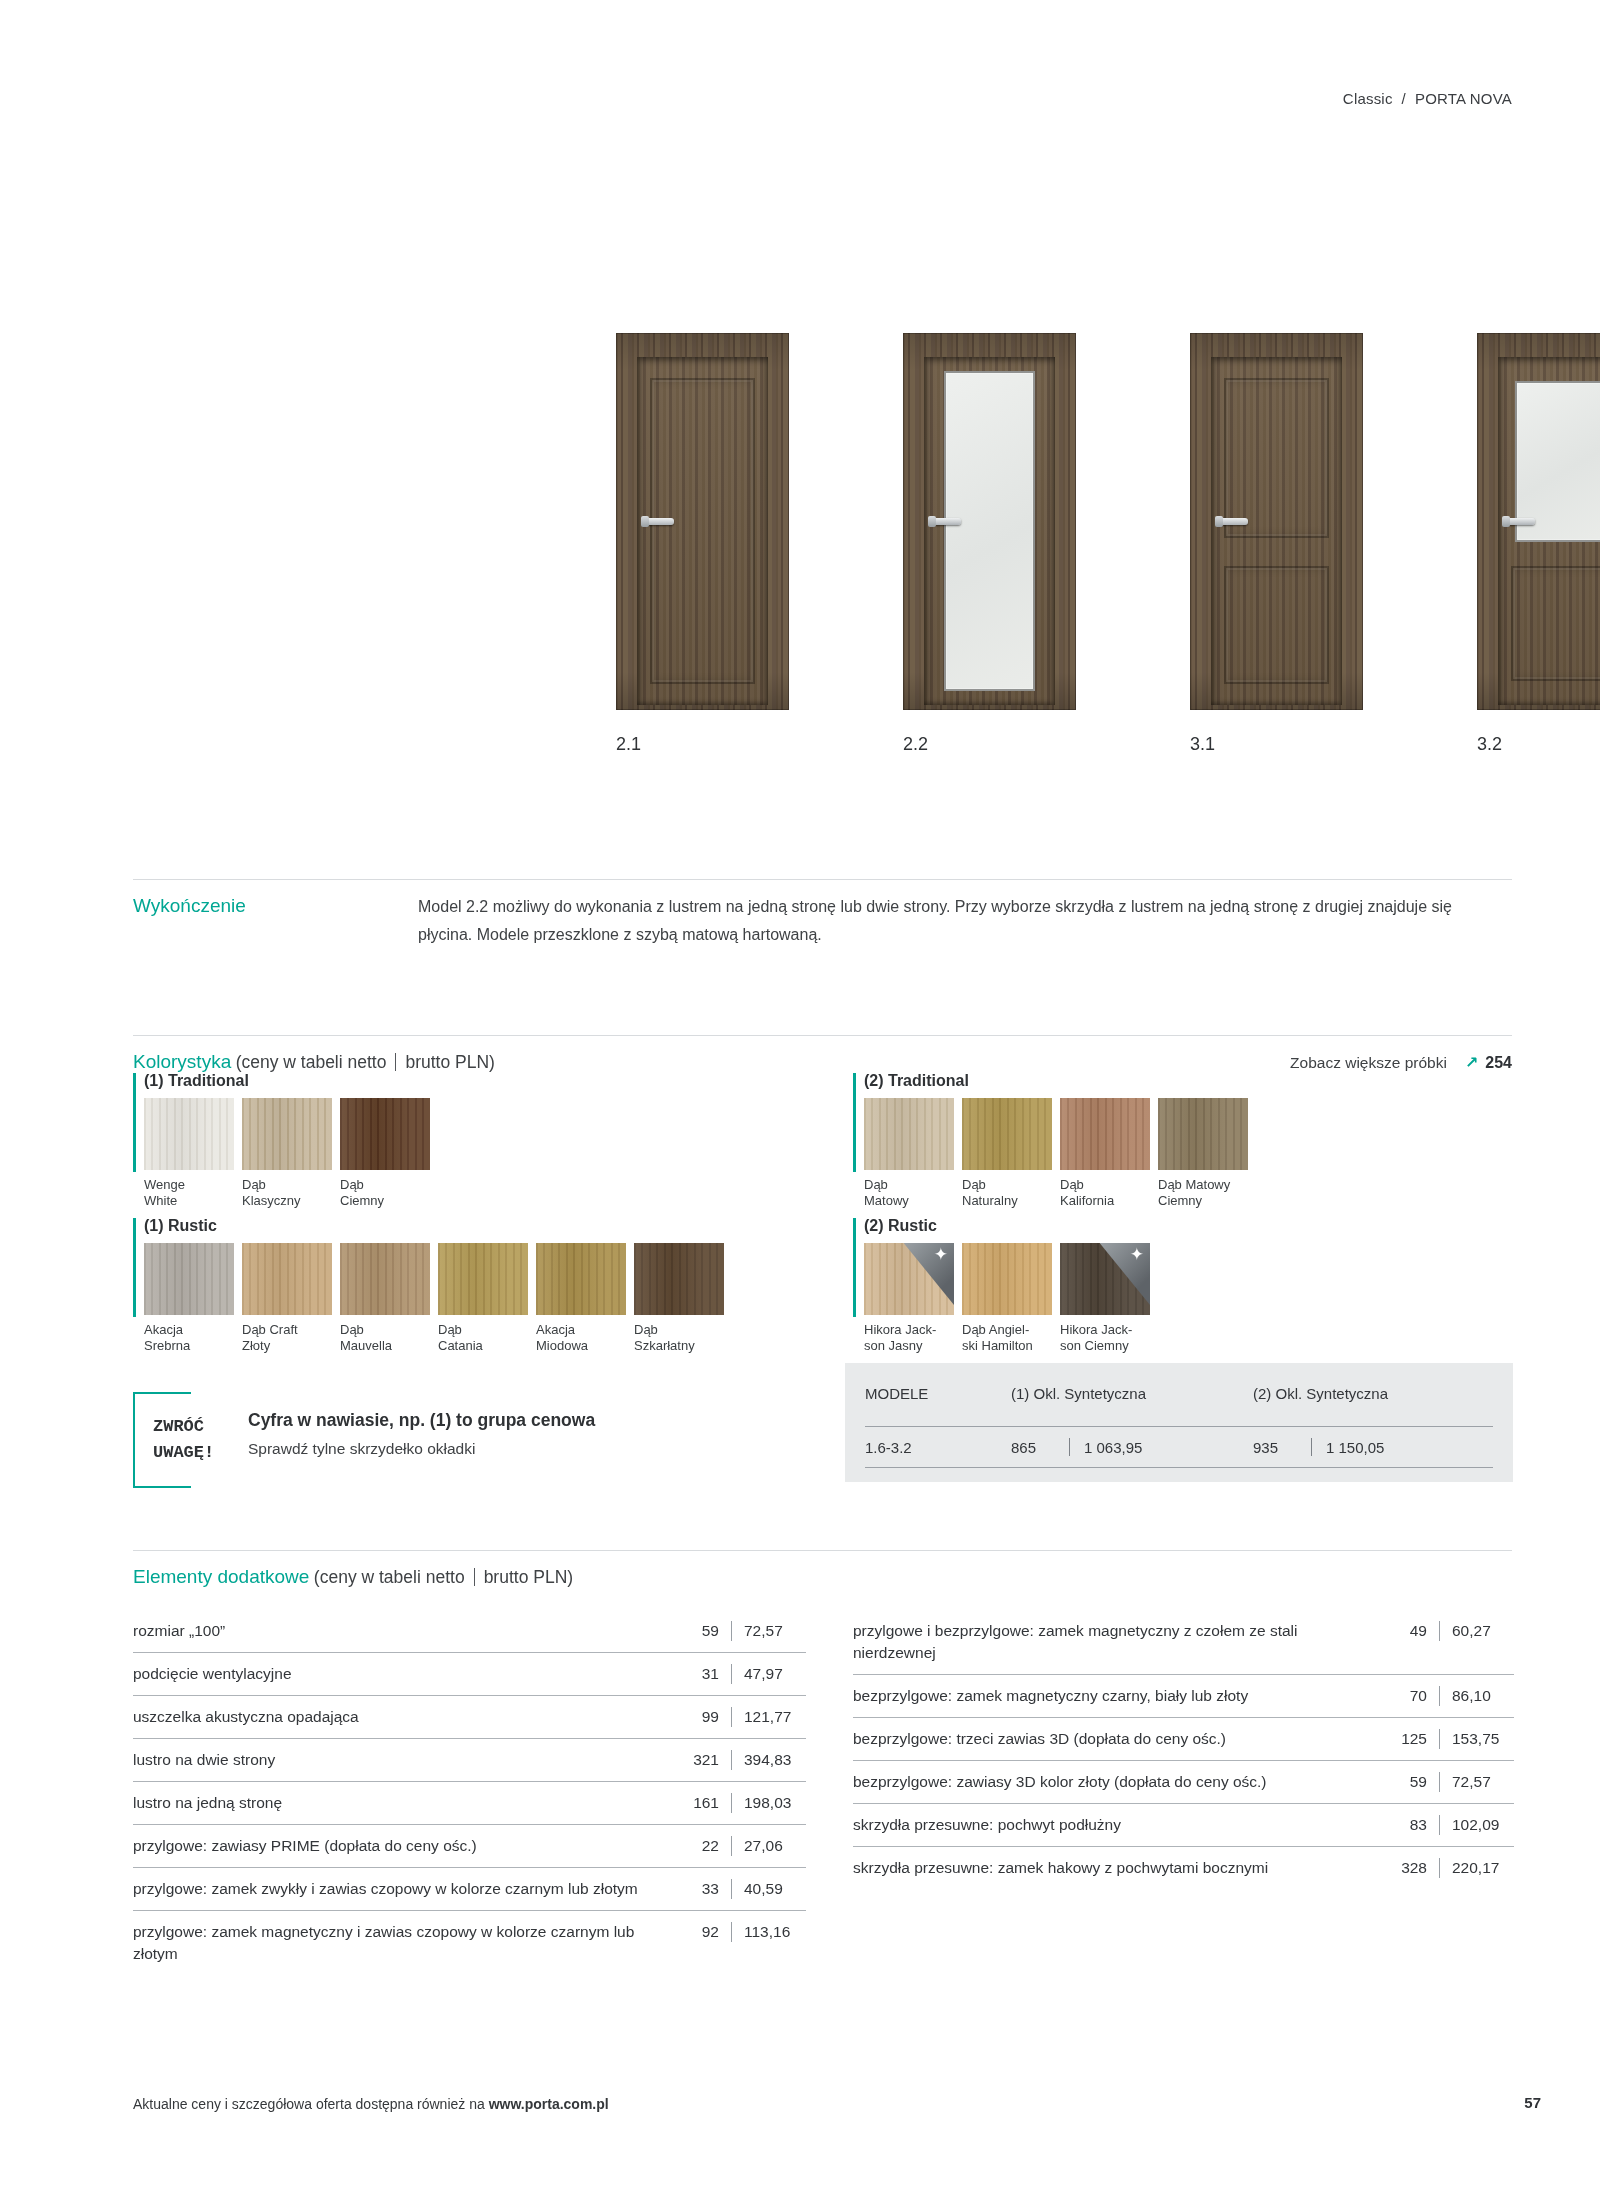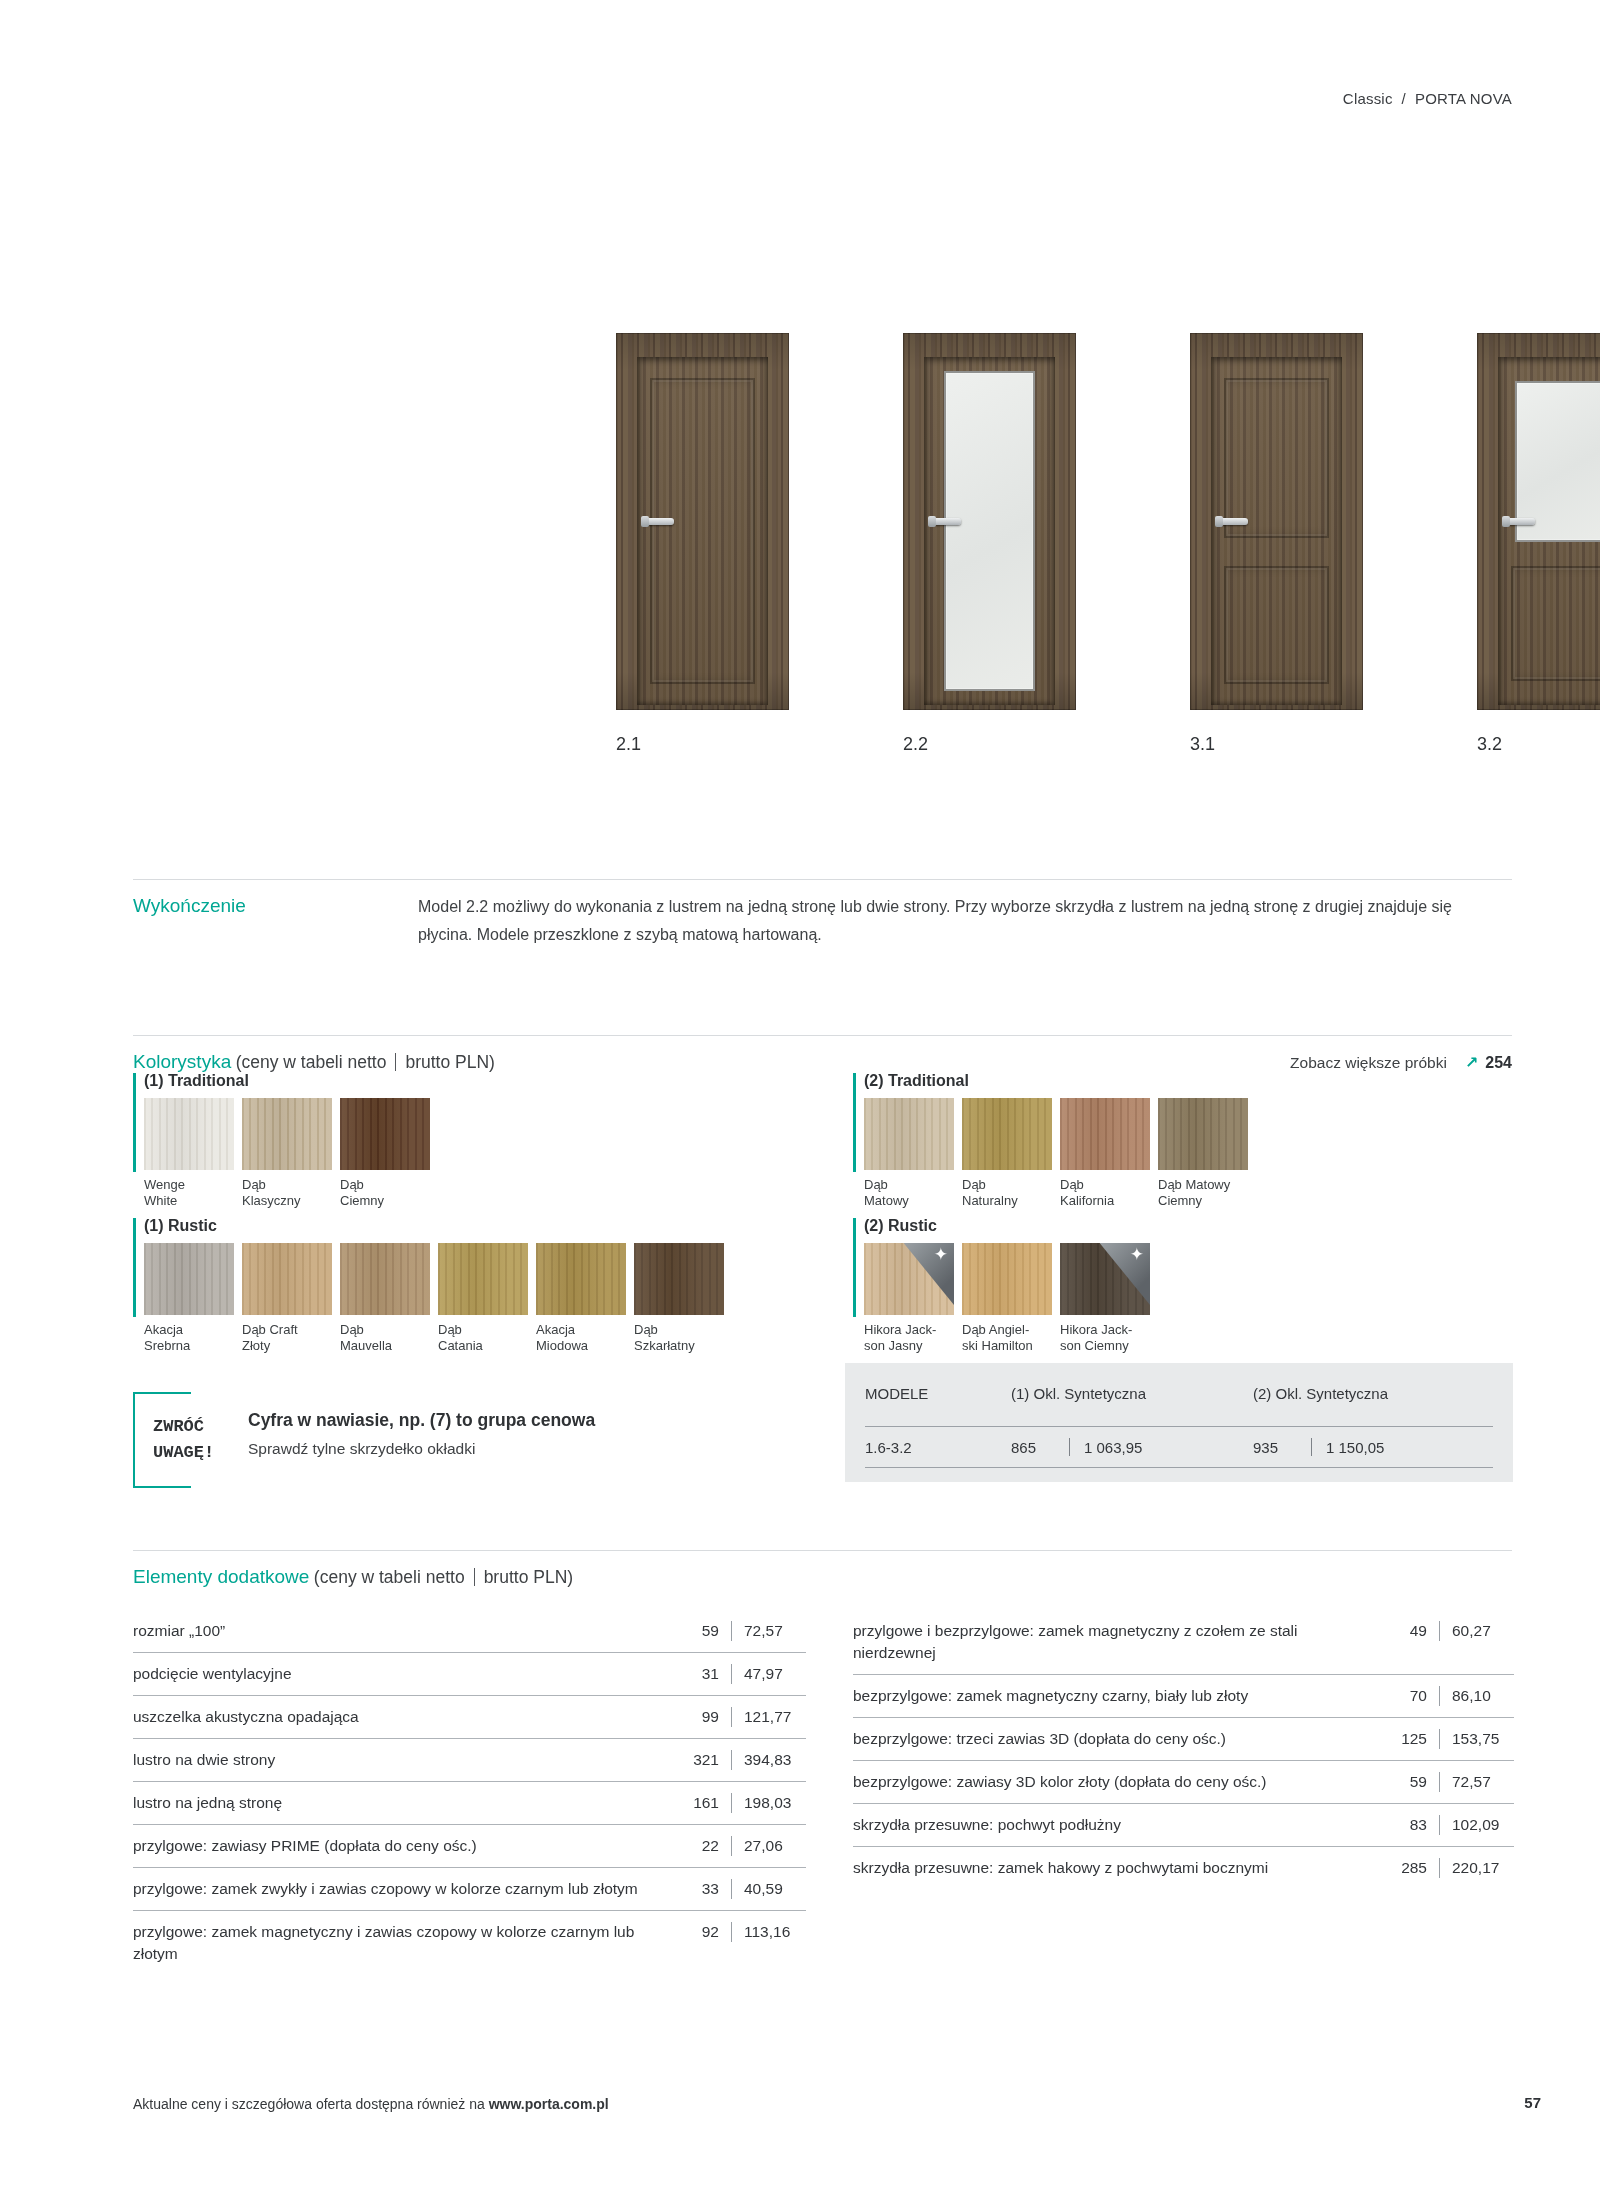--- a/index.html
+++ b/index.html
@@ -364,21 +364,21 @@
           </div>
         </div>
     </div>
   </div>
 
   <div class="notice">
     <div class="bracket"></div>
     <div class="notice-label">
       <span>ZWRÓĆ</span><br><span>UWAGĘ!</span>
     </div>
-    <div class="notice-title">Cyfra w nawiasie, np. (7) to grupa cenowa</div>
+    <div class="notice-title">Cyfra w nawiasie, np. (1) to grupa cenowa</div>
     <div class="notice-sub">Sprawdź tylne skrzydełko okładki</div>
   </div>
 
   <div class="models-table">
     <div class="mt-grid mt-head">
       <span>MODELE</span>
       <span>(1) Okl. Syntetyczna</span>
       <span>(2) Okl. Syntetyczna</span>
     </div>
     <div class="mt-rule"></div>
@@ -501,21 +501,21 @@
 
       <div class="price-row">
         <span class="lbl">skrzydła przesuwne: pochwyt podłużny</span>
         <span class="netto">83</span>
         <span class="pbar"></span>
         <span class="brutto">102,09</span>
       </div>
 
       <div class="price-row">
         <span class="lbl">skrzydła przesuwne: zamek hakowy z pochwytami bocznymi</span>
-        <span class="netto">285</span>
+        <span class="netto">328</span>
         <span class="pbar"></span>
         <span class="brutto">220,17</span>
       </div>
     </div>
 
   <div class="footer-text">
     <span>Aktualne ceny i szczegółowa oferta dostępna również na</span> <b>www.porta.com.pl</b>
   </div>
   <div class="footer-page">57</div>
 

